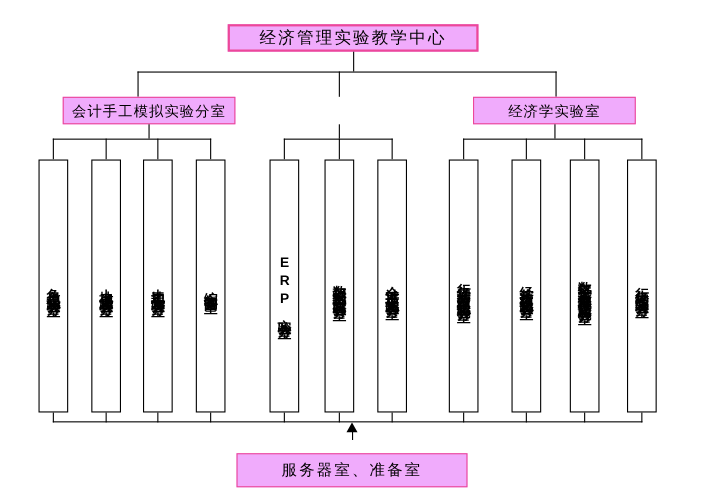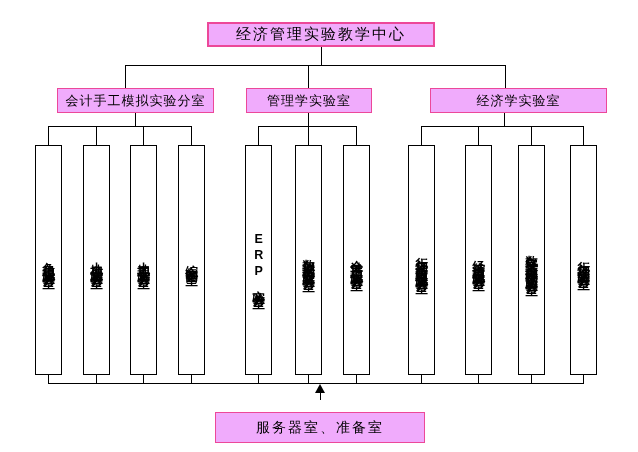--- a/index.html
+++ b/index.html
@@ -21,21 +21,21 @@
     font-weight:400;
   }
   .root{
     left:207px;top:22px;width:228px;height:25px;
     border-width:2px;
     font-size:15px;letter-spacing:2px;
   }
   .lvl2{top:88px;height:25px;font-size:13px;letter-spacing:1px;}
   .g1{left:57px;width:157px;}
   .g2{left:246px;width:126px;}
-  .g3{left:430px;width:177px;}
+  .g3{left:430px;width:148px;}
   .leaf{
     position:absolute;
     top:145px;width:27px;height:230px;
     border:1px solid #000;background:#fff;
     display:flex;align-items:center;justify-content:center;
   }
   .leaf span{
     writing-mode:vertical-rl;
     text-orientation:upright;
     font-weight:700;
@@ -69,21 +69,20 @@
 
   <div class="box root">经济管理实验教学中心</div>
 
   <div class="vline" style="left:321px;top:47px;height:18px;"></div>
   <div class="hline" style="left:125px;top:65px;width:381px;"></div>
   <div class="vline" style="left:125px;top:65px;height:23px;"></div>
   <div class="vline" style="left:308px;top:65px;height:23px;"></div>
   <div class="vline" style="left:505px;top:65px;height:23px;"></div>
 
   <div class="box lvl2 g1">会计手工模拟实验分室</div>
-  <div class="box lvl2 g2">管理学实验室</div>
   <div class="box lvl2 g3">经济学实验室</div>
 
   <div class="vline" style="left:135px;top:113px;height:13px;"></div>
   <div class="hline" style="left:48px;top:126px;width:144px;"></div>
   <div class="vline" style="left:48px;top:126px;height:19px;"></div>
   <div class="vline" style="left:96px;top:126px;height:19px;"></div>
   <div class="vline" style="left:143px;top:126px;height:19px;"></div>
   <div class="vline" style="left:191px;top:126px;height:19px;"></div>
 
   <div class="vline" style="left:308px;top:113px;height:13px;"></div>

